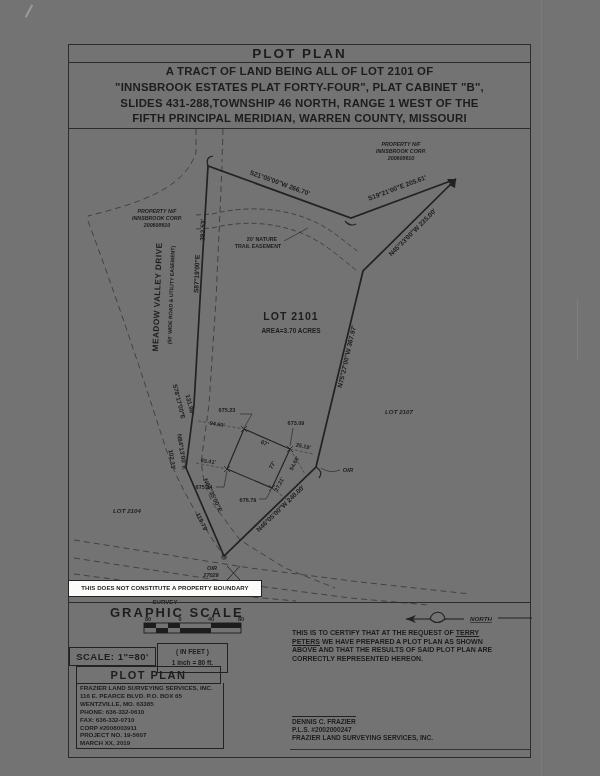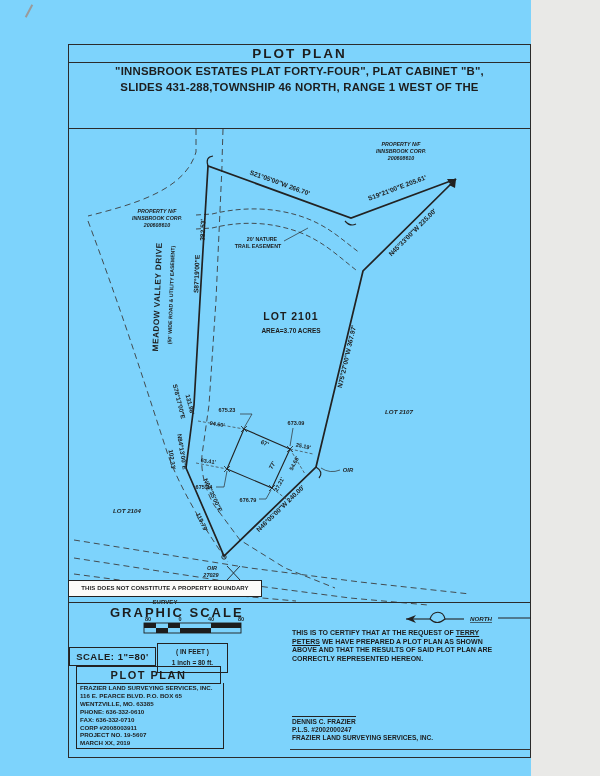--- a/index.html
+++ b/index.html
@@ -1,16 +1,16 @@
 <!DOCTYPE html>
 <html><head>
 <meta charset="utf-8">
 <style>
   html,body{margin:0;padding:0;background:#e9e9e7;}
-  .page{position:relative;width:531px;height:776px;background:#7dd3fc;overflow:hidden;
+  .page{position:relative;width:600px;height:776px;background:#737373;overflow:hidden;
         font-family:"Liberation Sans",sans-serif;color:#1d1d1d;}
   .abs{position:absolute;}
   .frame{left:68px;top:44px;width:461px;height:712px;border:1.6px solid #2b2b2b;}
   .hline{border-top:1.4px solid #2b2b2b;height:0;}
   .doc-title{left:68px;top:45px;width:463px;height:17px;text-align:center;
              font-weight:bold;font-size:13.5px;letter-spacing:2px;line-height:17px;}
   .subtitle{left:70px;top:64px;width:459px;text-align:center;font-weight:bold;
             font-size:11.4px;line-height:15.8px;letter-spacing:.2px;}
   svg text{font-family:"Liberation Sans",sans-serif;font-weight:bold;fill:#1d1d1d;}
   .disclaimer{left:68px;top:580px;width:192px;height:15px;border:1.2px solid #222;
@@ -42,22 +42,24 @@
 
   <div class="abs artifact-slash"></div>
   <div class="abs artifact-edge"></div>
   <div class="abs artifact-edge2"></div>
 
   <div class="abs frame"></div>
 
   <div class="abs doc-title">PLOT PLAN</div>
   <div class="abs hline" style="left:68px;top:62px;width:463px;"></div>
   <div class="abs subtitle">
+    <div>A TRACT OF LAND BEING ALL OF LOT 2101 OF</div>
     <div>"INNSBROOK ESTATES PLAT FORTY-FOUR", PLAT CABINET "B",</div>
     <div>SLIDES 431-288,TOWNSHIP 46 NORTH, RANGE 1 WEST OF THE</div>
+    <div>FIFTH PRINCIPAL MERIDIAN, WARREN COUNTY, MISSOURI</div>
   </div>
   <div class="abs hline" style="left:68px;top:128px;width:463px;"></div>
 
   <svg class="abs" style="left:0;top:0;" width="600" height="776" viewBox="0 0 600 776">
 
     <g stroke="#3c3c3c" stroke-width="0.9" fill="none" stroke-dasharray="6,4">
       <path d="M196,129 L196,152 C185,190 135,204 88,216"></path>
       <path d="M223,129 L222,162"></path>
       <path d="M88,221 C125,320 150,400 168,455 C180,488 205,530 228,562"></path>
       <path d="M222,166 L216,300 L209,405 L202,455 Q200,480 214,505 L240,540 L285,568 L335,588"></path>

